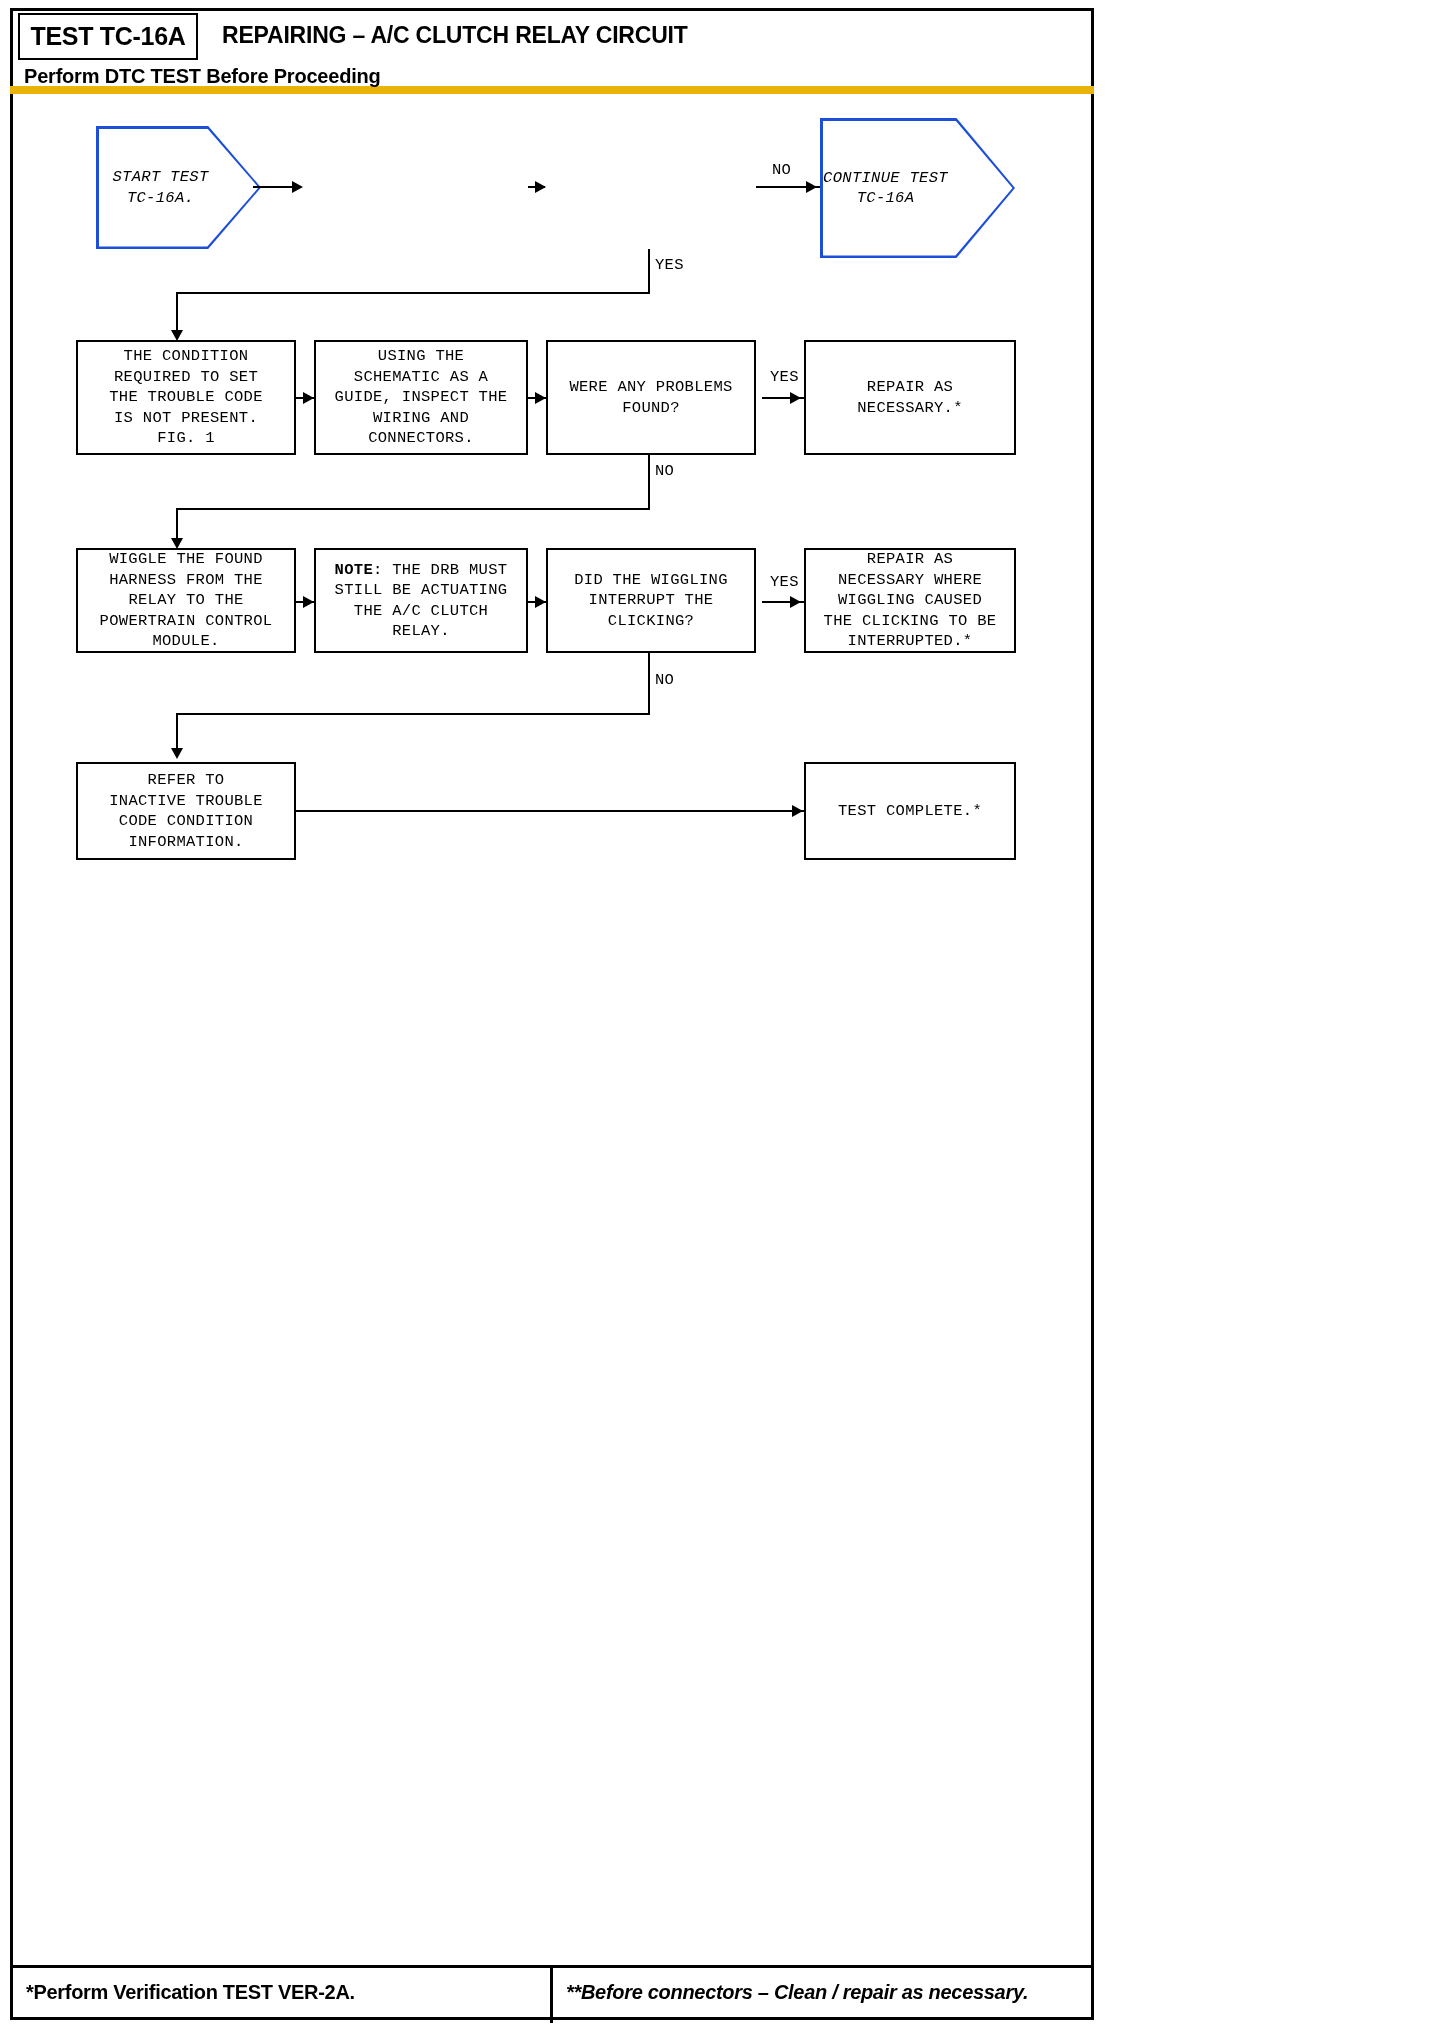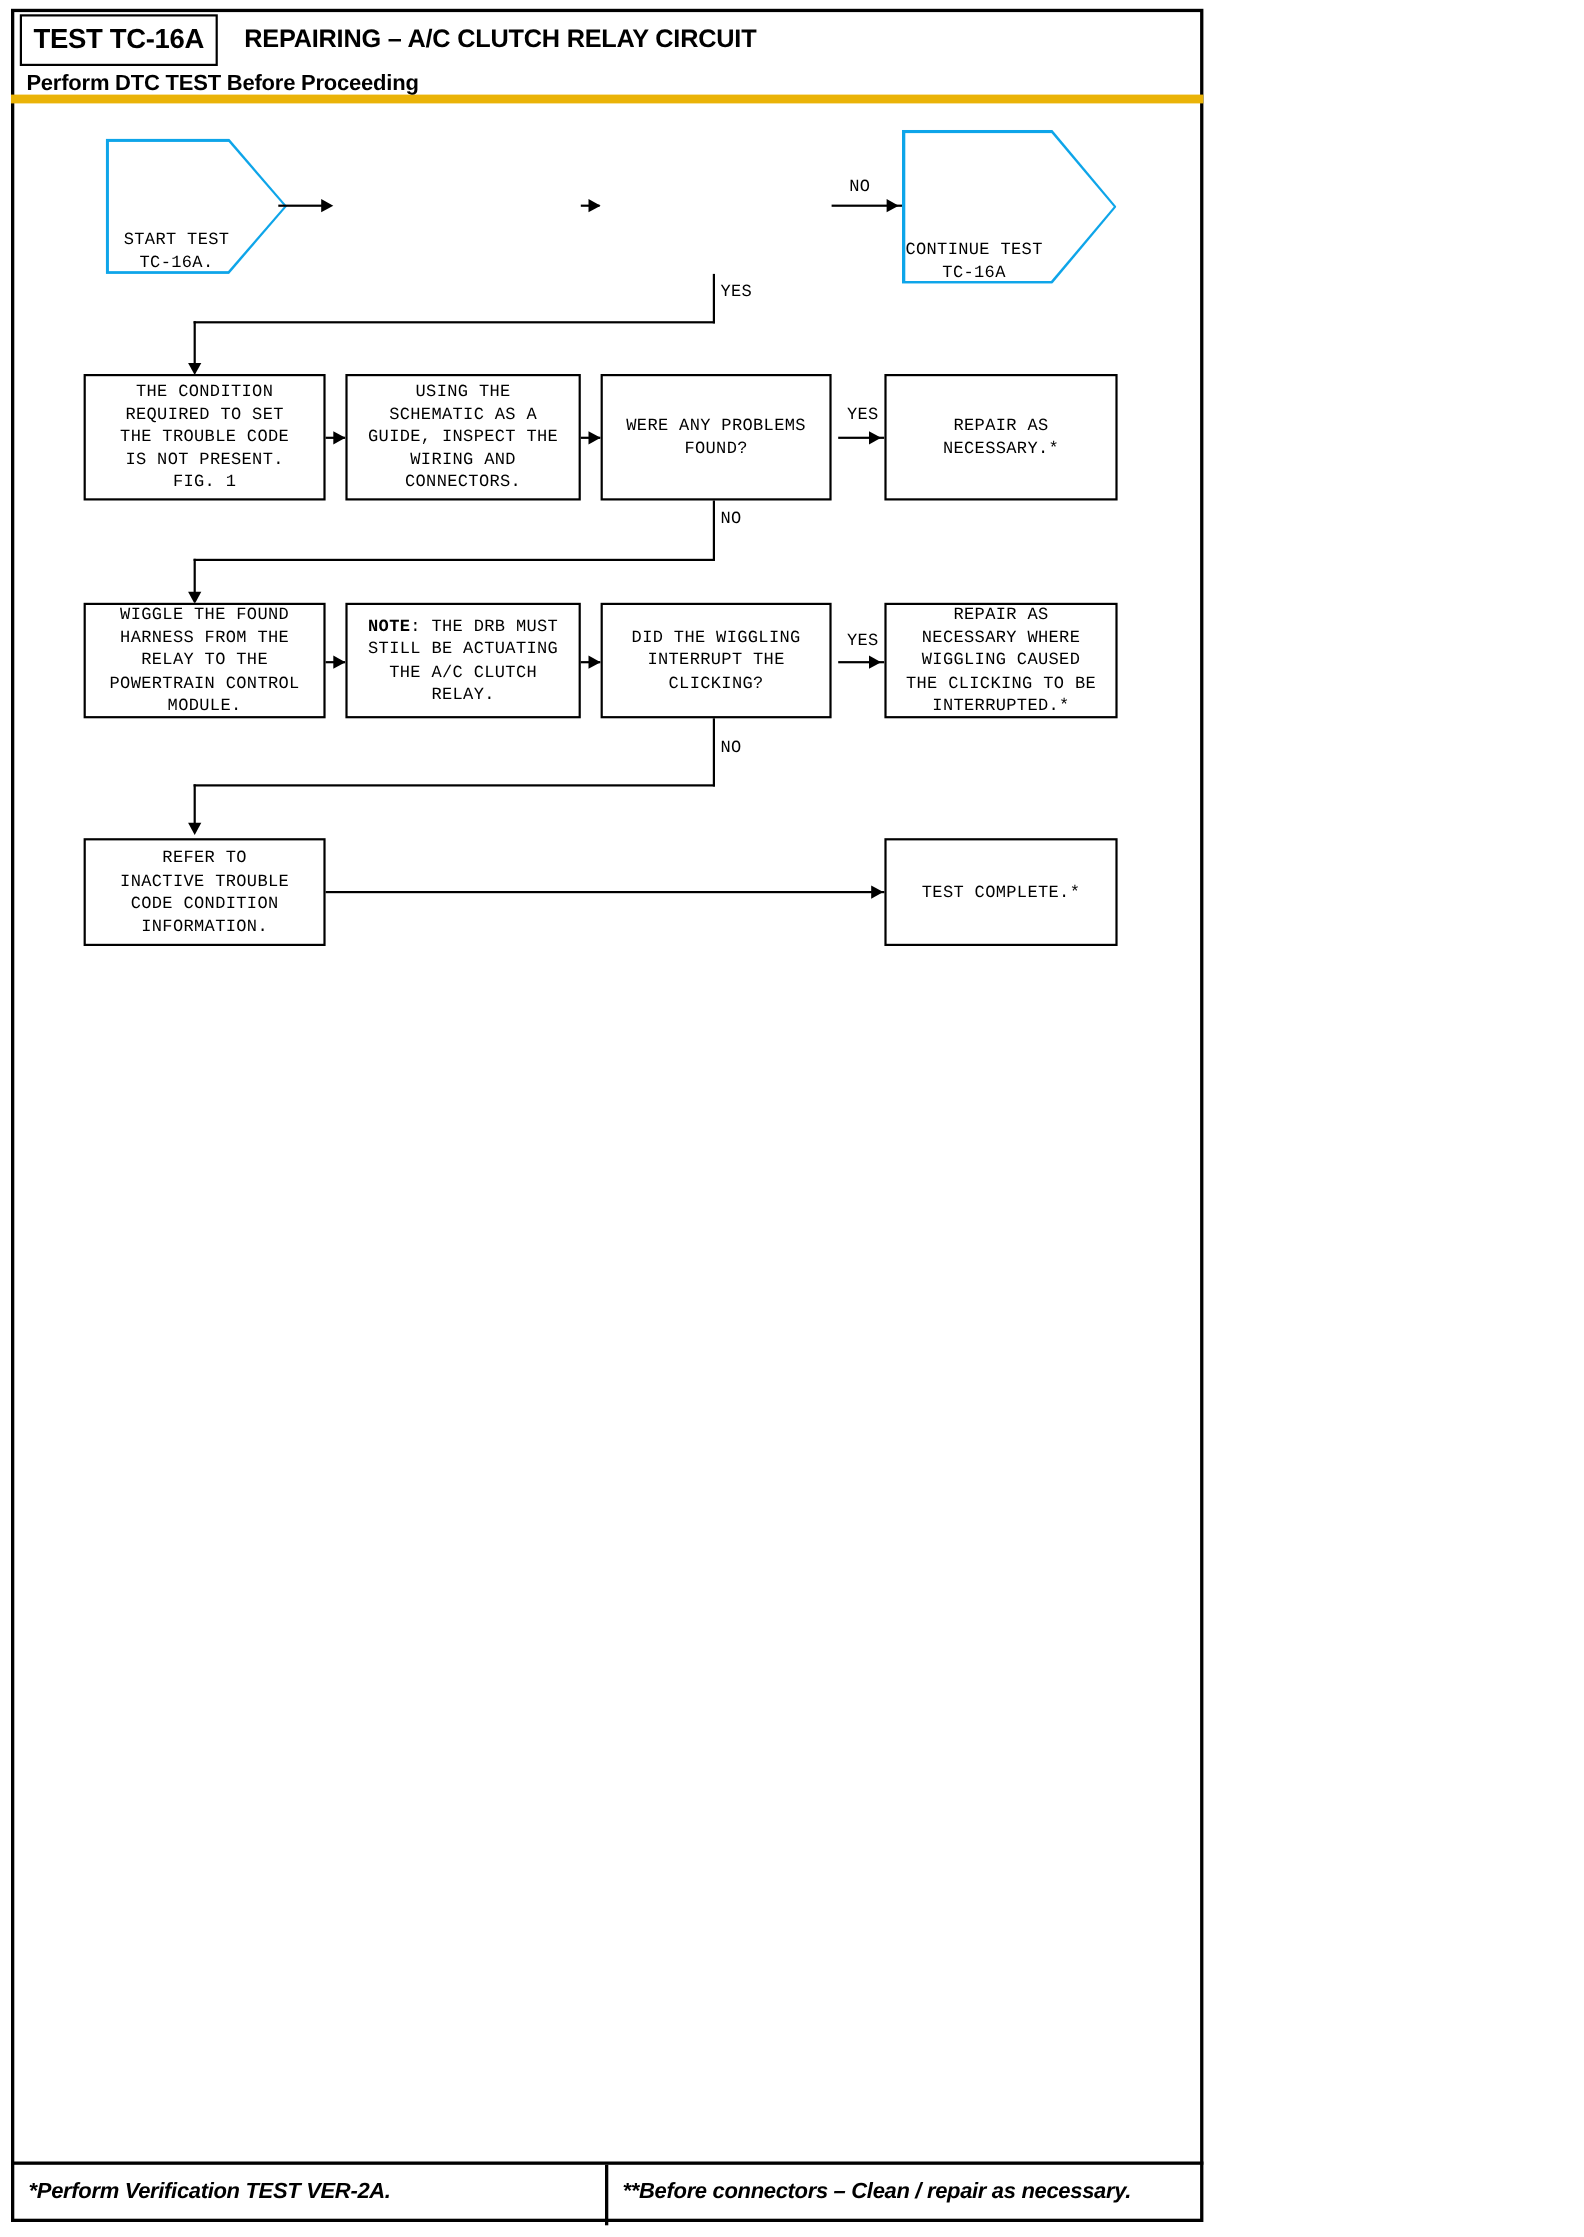--- a/index.html
+++ b/index.html
@@ -84,21 +84,20 @@
     height: 55px;
     border-top: 3px solid #000;
     box-sizing: border-box;
   }
   #footer-left {
     position: absolute;
     left: 16px;
     top: 13px;
     font-size: 20px;
     font-weight: bold;
-    font-style: italic;
     letter-spacing: -0.3px;
   }
   #footer-divider {
     position: absolute;
     left: 540px;
     top: 0px;
     width: 0;
     height: 55px;
     border-left: 3px solid #000;
   }
@@ -139,25 +138,26 @@
     letter-spacing: 0.3px;
     white-space: pre-line;
   }
   .node .txt b {
     font-weight: bold;
   }
 
   
   .arrowshape {
     position: absolute;
-    background: #0ea5e9;
+    background: #1d4ed8;
     display: flex;
-    align-items: flex-end;
+    align-items: center;
     justify-content: center;
     text-align: center;
+    font-style: italic;
   }
   .arrowshape .inner {
     position: absolute;
     left: 2.5px; top: 2.5px; right: 2.5px; bottom: 2.5px;
     background: #fff;
     display: flex;
     align-items: center;
     justify-content: center;
   }
   .arrowshape .txt {

